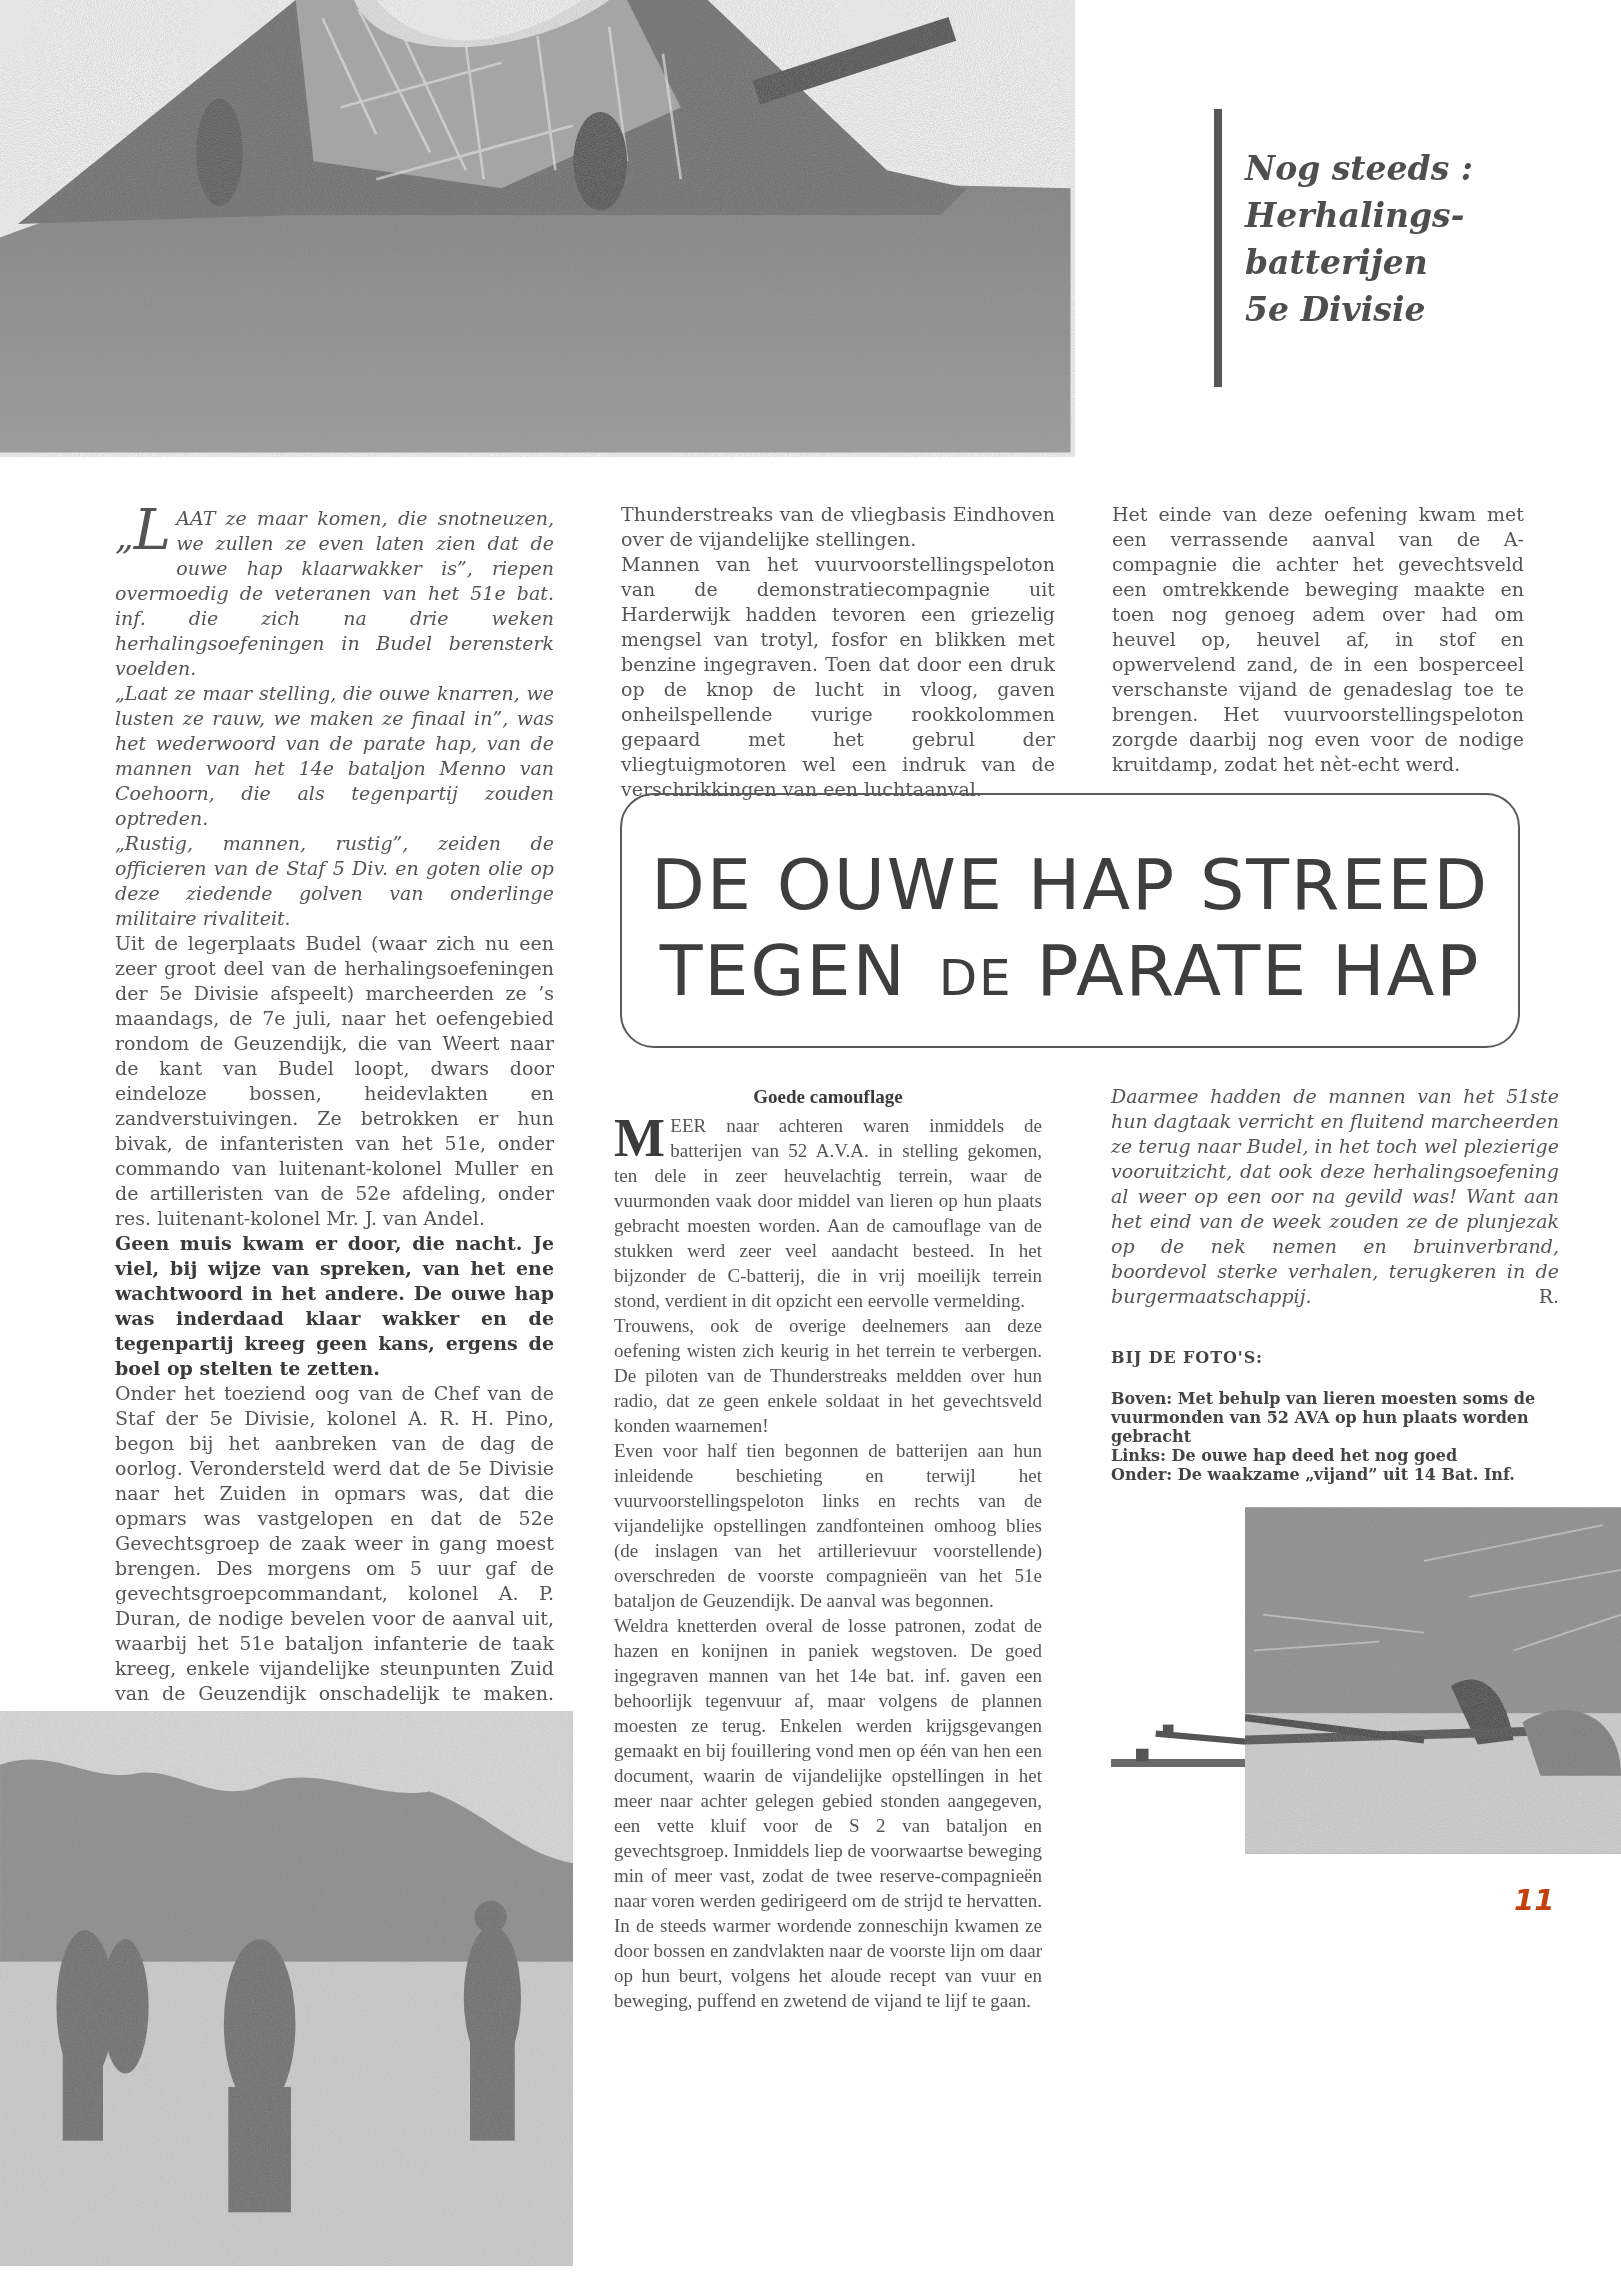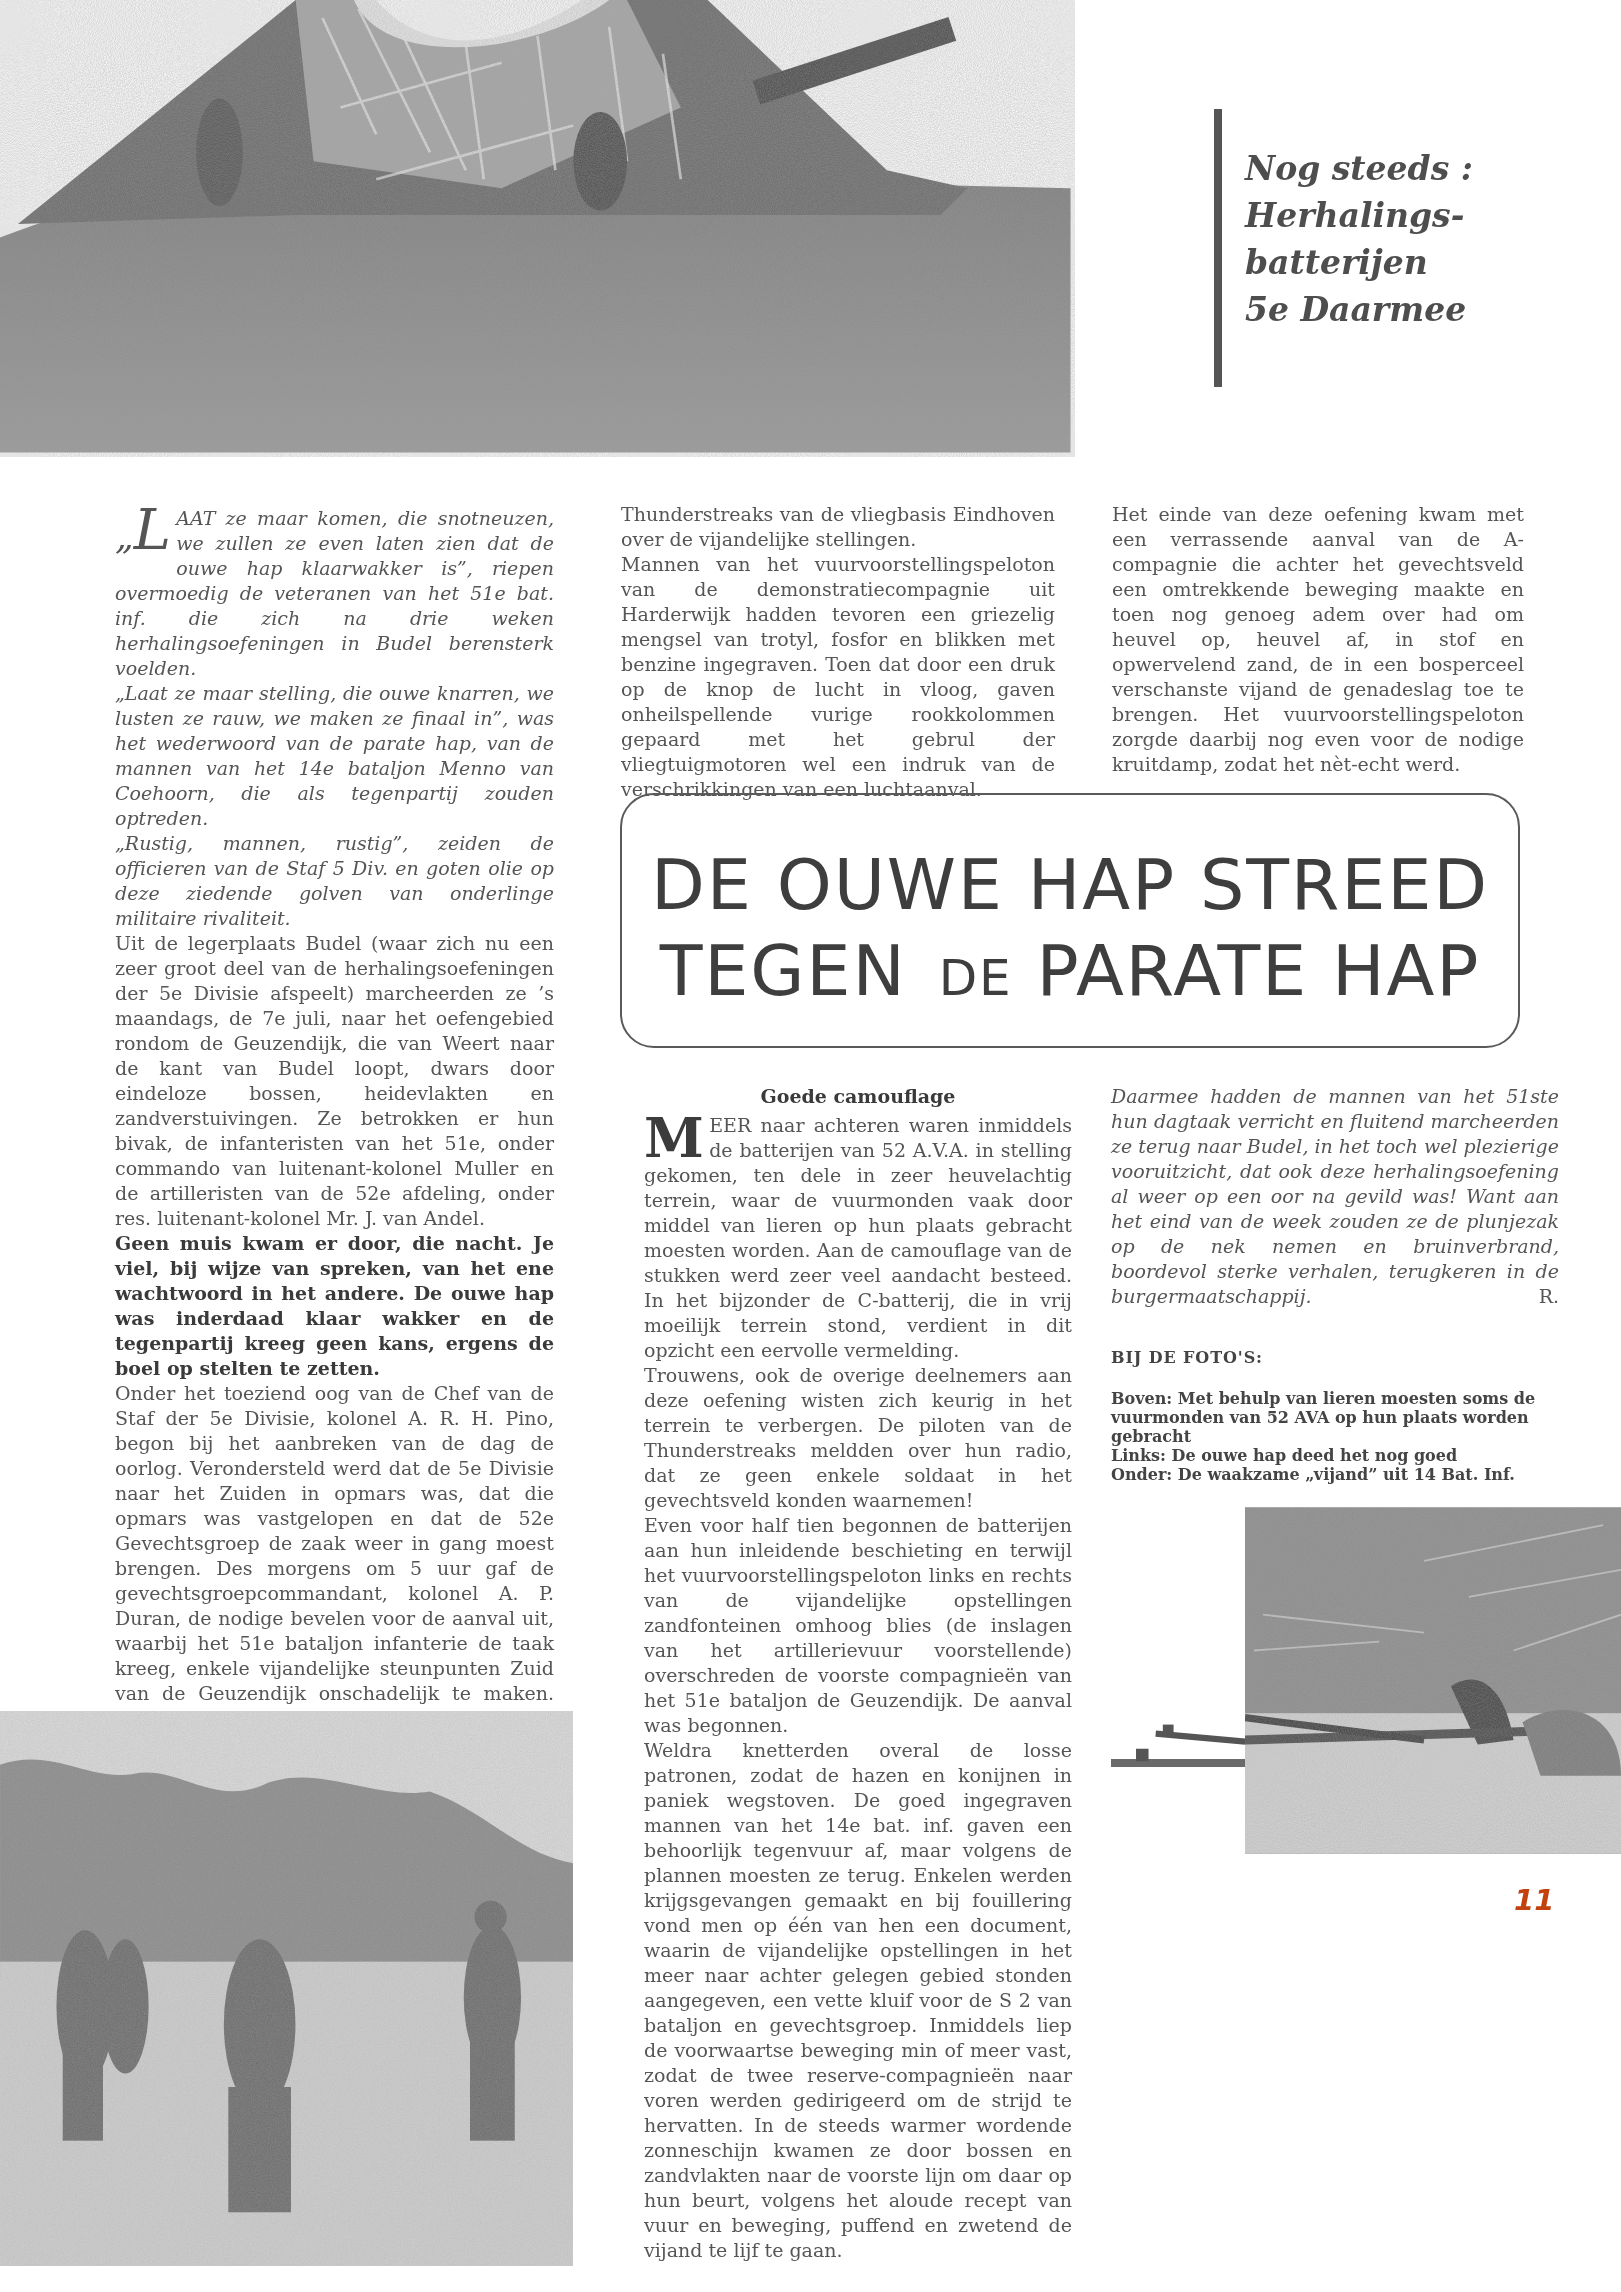--- a/index.html
+++ b/index.html
@@ -20,21 +20,21 @@
             font-style: italic; font-weight: bold; font-size: 33px; line-height: 47px; color: #4e4e4e; }
 
   
   .col { position: absolute; font-size: 19px; line-height: 25px; text-align: justify; color: #555; }
   .col p { margin: 0; }
   .italic { font-style: italic; }
   .bold { font-weight: bold; color: #3a3a3a; }
   #col1 { left: 115px; top: 506px; width: 439px; }
   #col2 { left: 621px; top: 502px; width: 434px; }
   #col3 { left: 1112px; top: 502px; width: 412px; }
-  #col4 { left: 644px; top: 1084px; width: 428px; }
+  #col4 { left: 614px; top: 1084px; width: 428px; font-family: Liberation Serif, serif; }
   #col5 { left: 1111px; top: 1084px; width: 448px; }
 
   .dropcap-L { float: left; font-size: 56px; line-height: 43px; font-style: italic; margin: 1.8px 5.4px 0 0; }
   .dropcap-L .q { font-size: 36px; }
   .dropcap-M { float: left; font-size: 54px; line-height: 45px; margin: 3.6px 5.4px 0 0; font-weight: bold; color: #3c3c3c; }
 
   .subhead { text-align: center; font-weight: bold; font-size: 19px; margin-bottom: 3.6px !important; color: #3a3a3a; }
   .sig { float: right; font-style: normal; }
 
   
@@ -79,21 +79,21 @@
     <ellipse cx="670" cy="180" rx="30" ry="55" fill="#4d4d4d"></ellipse>
     <rect x="0" y="0" width="1200" height="510" filter="url(#grain1)"></rect>
   </svg>
 </div>
 
 <div class="abs" id="kicker-bar"></div>
 <div class="abs" id="kicker">
   <div>Nog steeds :</div>
   <div>Herhalings-</div>
   <div>batterijen</div>
-  <div>5e Daarmee</div>
+  <div>5e Divisie</div>
 </div>
 
 <div class="col" id="col1">
   <p class="italic">
     <span class="dropcap-L"><span class="q">„</span><span>L</span></span><span>AAT ze maar komen, die snotneuzen, we zullen ze even laten zien dat de ouwe hap klaarwakker is”, riepen overmoedig de veteranen van het 51e bat. inf. die zich na drie weken herhalingsoefeningen in Budel berensterk voelden.</span>
   </p>
   <p class="italic">„Laat ze maar stelling, die ouwe knarren, we lusten ze rauw, we maken ze finaal in”, was het wederwoord van de parate hap, van de mannen van het 14e bataljon Menno van Coehoorn, die als tegenpartij zouden optreden.</p>
   <p class="italic">„Rustig, mannen, rustig”, zeiden de officieren van de Staf 5 Div. en goten olie op deze ziedende golven van onderlinge militaire rivaliteit.</p>
   <p>Uit de legerplaats Budel (waar zich nu een zeer groot deel van de herhalingsoefeningen der 5e Divisie afspeelt) marcheerden ze ’s maandags, de 7e juli, naar het oefengebied rondom de Geuzendijk, die van Weert naar de kant van Budel loopt, dwars door eindeloze bossen, heidevlakten en zandverstuivingen. Ze betrokken er hun bivak, de infanteristen van het 51e, onder commando van luitenant-kolonel Muller en de artilleristen van de 52e afdeling, onder res. luitenant-kolonel Mr. J. van Andel.</p>
   <p class="bold">Geen muis kwam er door, die nacht. Je viel, bij wijze van spreken, van het ene wachtwoord in het andere. De ouwe hap was inderdaad klaar wakker en de tegenpartij kreeg geen kans, ergens de boel op stelten te zetten.</p>

